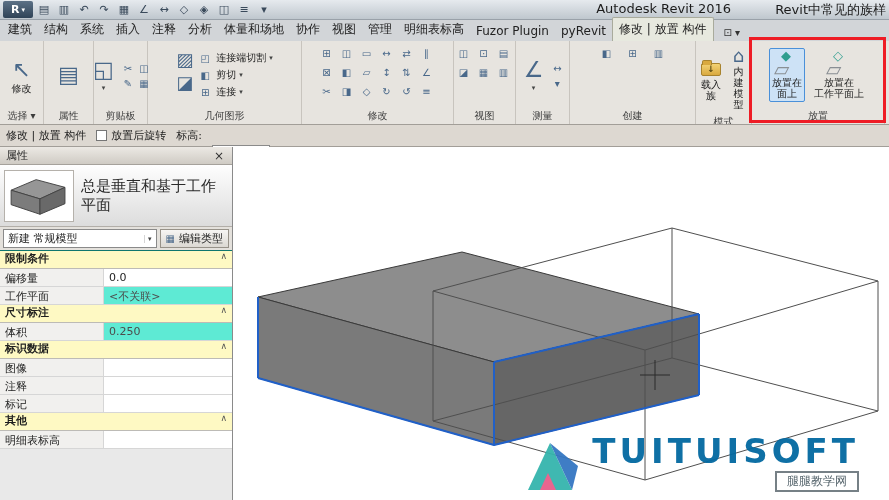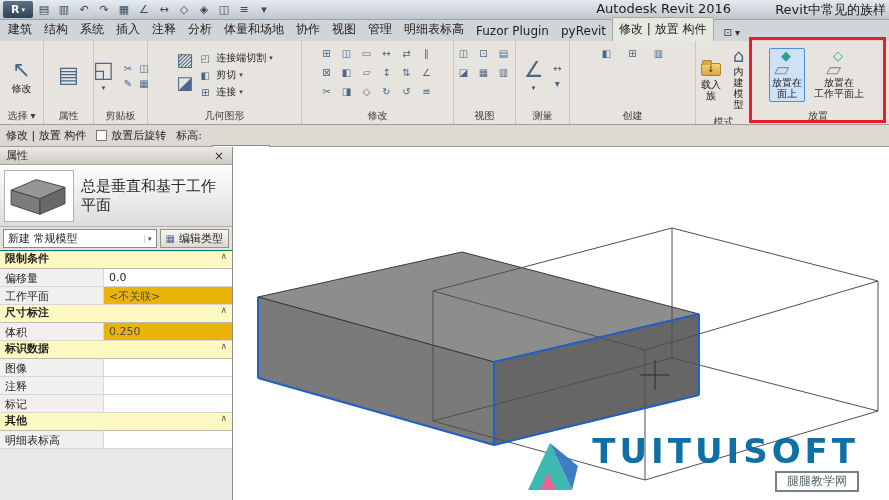--- a/index.html
+++ b/index.html
@@ -62,21 +62,21 @@
   .preview-caption{font-size:15px;color:#2a2a2a;}
   .typerow{height:24px;background:#e4e1dc;border-bottom:1px solid #0f766e;display:flex;align-items:center;gap:3px;padding:0 3px;}
   .typesel{flex:1;height:19px;background:#fff;border:1px solid #8a8a8a;display:flex;align-items:center;padding:0 4px;gap:6px;}
   .typesel .combo-arrow{margin-left:auto;}
   .editbtn{height:19px;border:1px solid #979289;background:linear-gradient(#f6f5f3,#dcd9d3);display:flex;align-items:center;gap:4px;padding:0 5px;font-size:11px;}
   .editbtn .ic{color:#49688a;font-size:10px;}
   .pgrid{flex:1;background:#e9e9e9;overflow:hidden;}
   .prow{display:flex;height:18px;border-bottom:1px solid #d6d6d6;background:#fff;align-items:stretch;}
   .prow .plabel{width:104px;padding:2px 5px;background:#f1f0ee;border-right:1px solid #d6d6d6;color:#222;white-space:nowrap;overflow:hidden;}
   .prow .pval{flex:1;padding:2px 5px;background:#fff;white-space:nowrap;overflow:hidden;}
-  .pval.disabled{background:#eab308;color:#4c4c4c;}
+  .pval.disabled{background:#5eead4;color:#4c4c4c;}
   .prow.sec{background:#fef9c3;font-weight:bold;padding:0 5px;border-bottom:1px solid #bdbbb6;}
   .prow.sec .chev{margin-left:auto;font-weight:normal;font-size:9px;color:#555;}
 
   
   .canvas{position:relative;flex:1;background:#fff;overflow:hidden;}
   .watermark{position:absolute;right:30px;bottom:8px;display:flex;align-items:flex-end;gap:12px;opacity:.95;}
   .wm-text{display:flex;flex-direction:column;align-items:flex-end;}
   .brand{font-size:34px;font-weight:bold;color:#0369a1;letter-spacing:4px;line-height:36px;}
   .tagline{border:2px solid #6f7a80;color:#4a5a62;font-size:12px;padding:0 10px;margin-top:2px;}
 </style>

